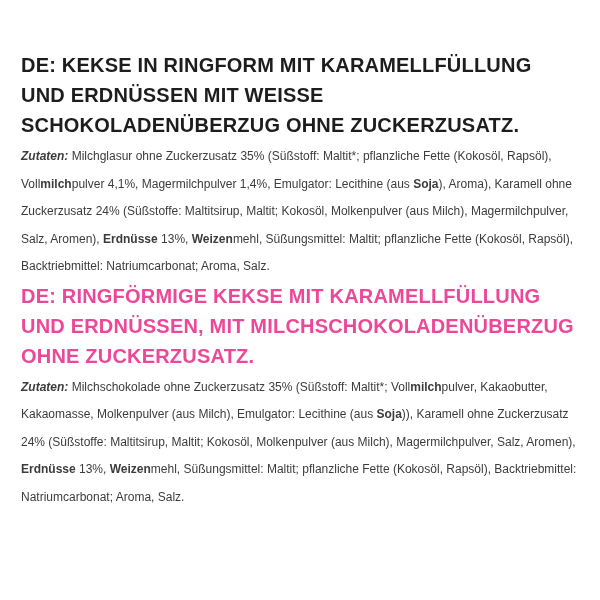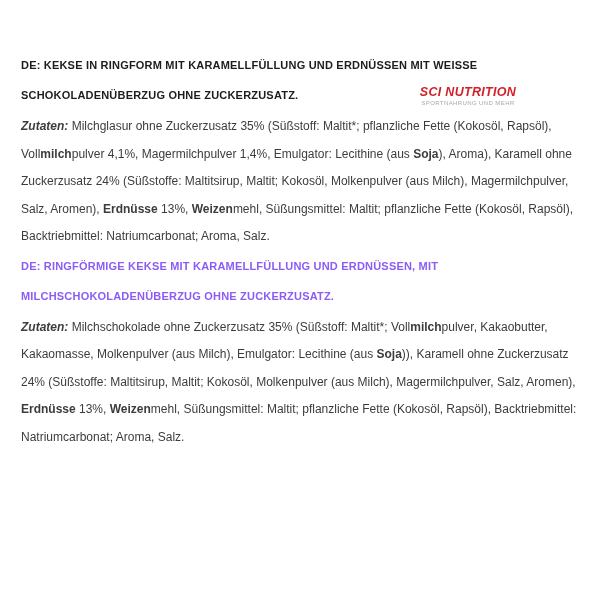--- a/index.html
+++ b/index.html
@@ -6,21 +6,21 @@
   body {
     width: 600px; height: 600px;
     background: #ffffff;
     font-family: "Liberation Sans", sans-serif;
     position: relative;
     overflow: hidden;
   }
   .page { position: absolute; inset: 0; background: #ffffff; }
   .content { position: absolute; left: 21px; top: 50px; width: 558px; }
   .heading {
-    font-size: 11px;
+    font-size: 20px;
     font-weight: bold;
     line-height: 30px;
     color: #1d1d1d;
     letter-spacing: 0.2px;
     margin: 0 0 3px 0;
   }
   .ingredients {
     font-size: 12px;
     line-height: 27.5px;
     color: #3c3c3c;
@@ -55,23 +55,19 @@
 
 <div class="page">
   <div class="content">
 
     <section>
       <h2 class="heading" style="color: rgb(29, 29, 29);">DE: KEKSE IN RINGFORM MIT KARAMELLFÜLLUNG UND ERDNÜSSEN MIT WEISSE SCHOKOLADENÜBERZUG OHNE ZUCKERZUSATZ.</h2>
       <p class="ingredients" style="color: rgb(60, 60, 60);"><span class="label">Zutaten:</span><span> Milchglasur ohne Zuckerzusatz 35% (Süßstoff: Maltit*; pflanzliche Fette (Kokosöl, Rapsöl), Voll</span><span class="b">milch</span><span>pulver 4,1%, Magermilchpulver 1,4%, Emulgator: Lecithine (aus </span><span class="b">Soja</span><span>), Aroma), Karamell ohne Zuckerzusatz 24% (Süßstoffe: Maltitsirup, Maltit; Kokosöl, Molkenpulver (aus Milch), Magermilchpulver, Salz, Aromen), </span><span class="b">Erdnüsse</span><span> 13%, </span><span class="b">Weizen</span><span>mehl, Süßungsmittel: Maltit; pflanzliche Fette (Kokosöl, Rapsöl), Backtriebmittel: Natriumcarbonat; Aroma, Salz.</span></p>
     </section>
 
     <section>
-      <h2 class="heading" style="color: #8b5cf6;">DE: RINGFÖRMIGE KEKSE MIT KARAMELLFÜLLUNG UND ERDNÜSSEN, MIT MILCHSCHOKOLADENÜBERZUG OHNE ZUCKERZUSATZ.</h2>
+      <h2 class="heading" style="color: #ec4899;">DE: RINGFÖRMIGE KEKSE MIT KARAMELLFÜLLUNG UND ERDNÜSSEN, MIT MILCHSCHOKOLADENÜBERZUG OHNE ZUCKERZUSATZ.</h2>
       <p class="ingredients" style="color: rgb(60, 60, 60);"><span class="label">Zutaten:</span><span> Milchschokolade ohne Zuckerzusatz 35% (Süßstoff: Maltit*; Voll</span><span class="b">milch</span><span>pulver, Kakaobutter, Kakaomasse, Molkenpulver (aus Milch), Emulgator: Lecithine (aus </span><span class="b">Soja</span><span>)), Karamell ohne Zuckerzusatz 24% (Süßstoffe: Maltitsirup, Maltit; Kokosöl, Molkenpulver (aus Milch), Magermilchpulver, Salz, Aromen), </span><span class="b">Erdnüsse</span><span> 13%, </span><span class="b">Weizen</span><span>mehl, Süßungsmittel: Maltit; pflanzliche Fette (Kokosöl, Rapsöl), Backtriebmittel: Natriumcarbonat; Aroma, Salz.</span></p>
     </section>
 
   </div>
 
-  <div class="watermark">
-    <div class="wm-name" style="color: rgb(209, 34, 42);">SCI NUTRITION</div>
-    <div class="wm-tagline" style="color: rgb(168, 168, 168);">SPORTNAHRUNG UND MEHR</div>
-  </div>
 </div>
 
 </body></html>

